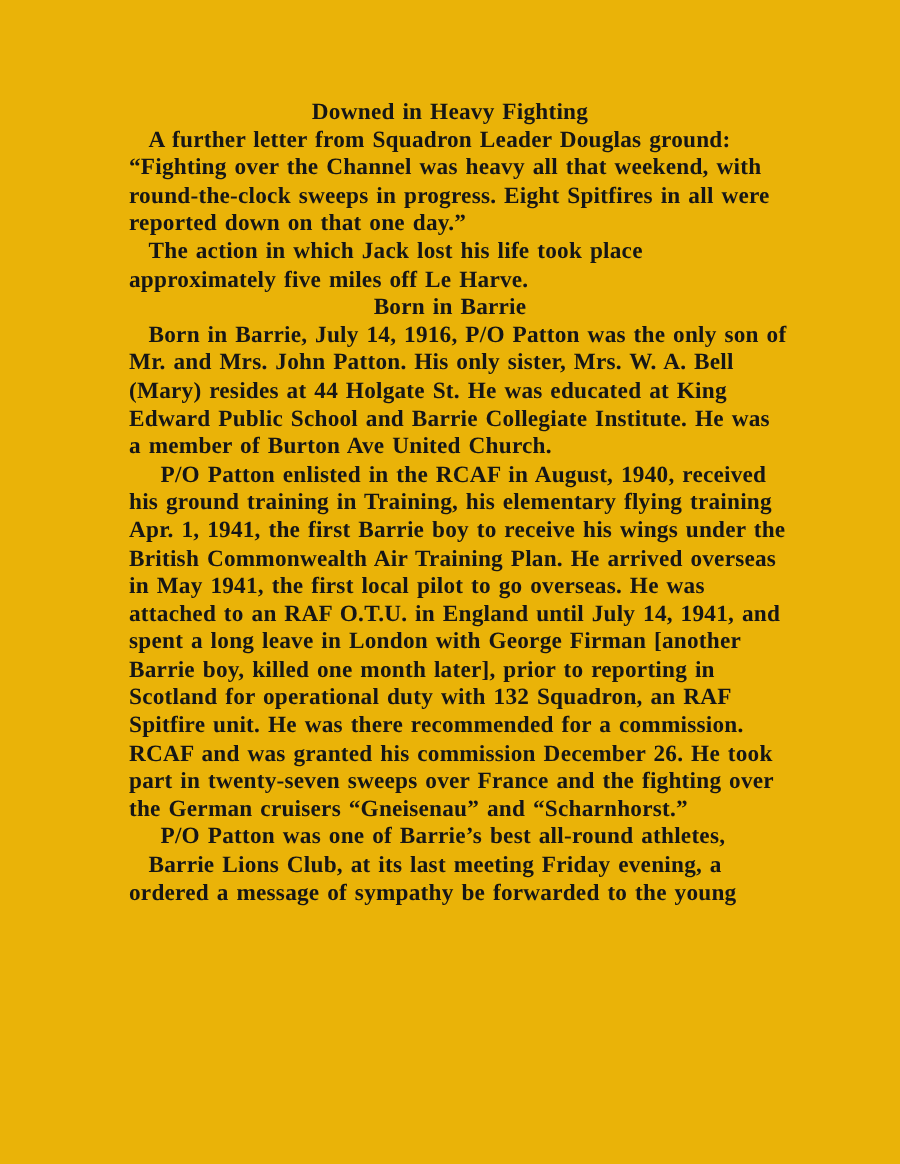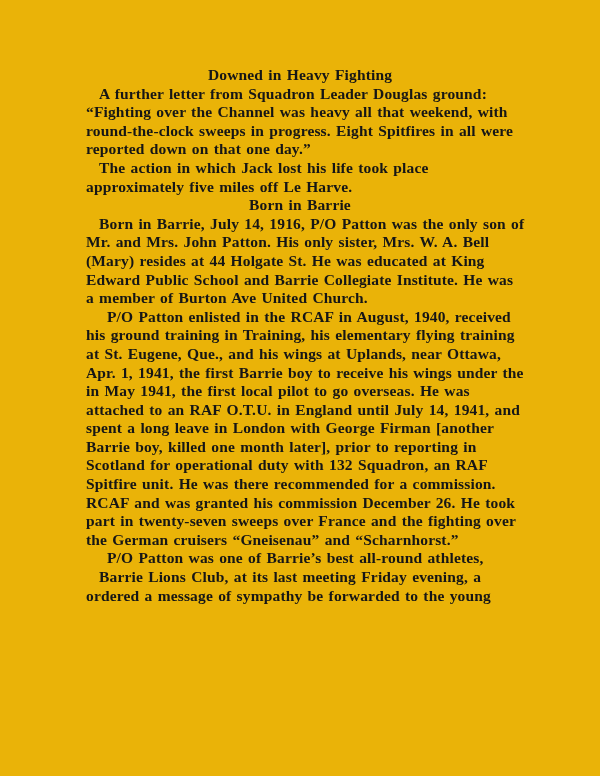--- a/index.html
+++ b/index.html
@@ -48,22 +48,22 @@
     <div class="ln in1">The action in which Jack lost his life took place</div>
     <div class="ln">approximately five miles off Le Harve.</div>
     <div class="ln center">Born in Barrie</div>
     <div class="ln in1">Born in Barrie, July 14, 1916, P/O Patton was the only son of</div>
     <div class="ln">Mr. and Mrs. John Patton. His only sister, Mrs. W. A. Bell</div>
     <div class="ln">(Mary) resides at 44 Holgate St. He was educated at King</div>
     <div class="ln">Edward Public School and Barrie Collegiate Institute. He was</div>
     <div class="ln">a member of Burton Ave United Church.</div>
     <div class="ln in2">P/O Patton enlisted in the RCAF in August, 1940, received</div>
     <div class="ln">his ground training in Training, his elementary flying training</div>
-    <div class="ln">at St. Eugene, Que., and his wings at Uplands, near Ottawa,</div>
     <div class="ln">Apr. 1, 1941, the first Barrie boy to receive his wings under the</div>
+    <div class="ln">British Commonwealth Air Training Plan. He arrived overseas</div>
     <div class="ln">in May 1941, the first local pilot to go overseas. He was</div>
     <div class="ln">attached to an RAF O.T.U. in England until July 14, 1941, and</div>
     <div class="ln">spent a long leave in London with George Firman [another</div>
     <div class="ln">Barrie boy, killed one month later], prior to reporting in</div>
     <div class="ln">Scotland for operational duty with 132 Squadron, an RAF</div>
     <div class="ln">Spitfire unit. He was there recommended for a commission.</div>
     <div class="ln">RCAF and was granted his commission December 26. He took</div>
     <div class="ln">part in twenty-seven sweeps over France and the fighting over</div>
     <div class="ln">the German cruisers “Gneisenau” and “Scharnhorst.”</div>
     <div class="ln in2">P/O Patton was one of Barrie’s best all-round athletes,</div>

